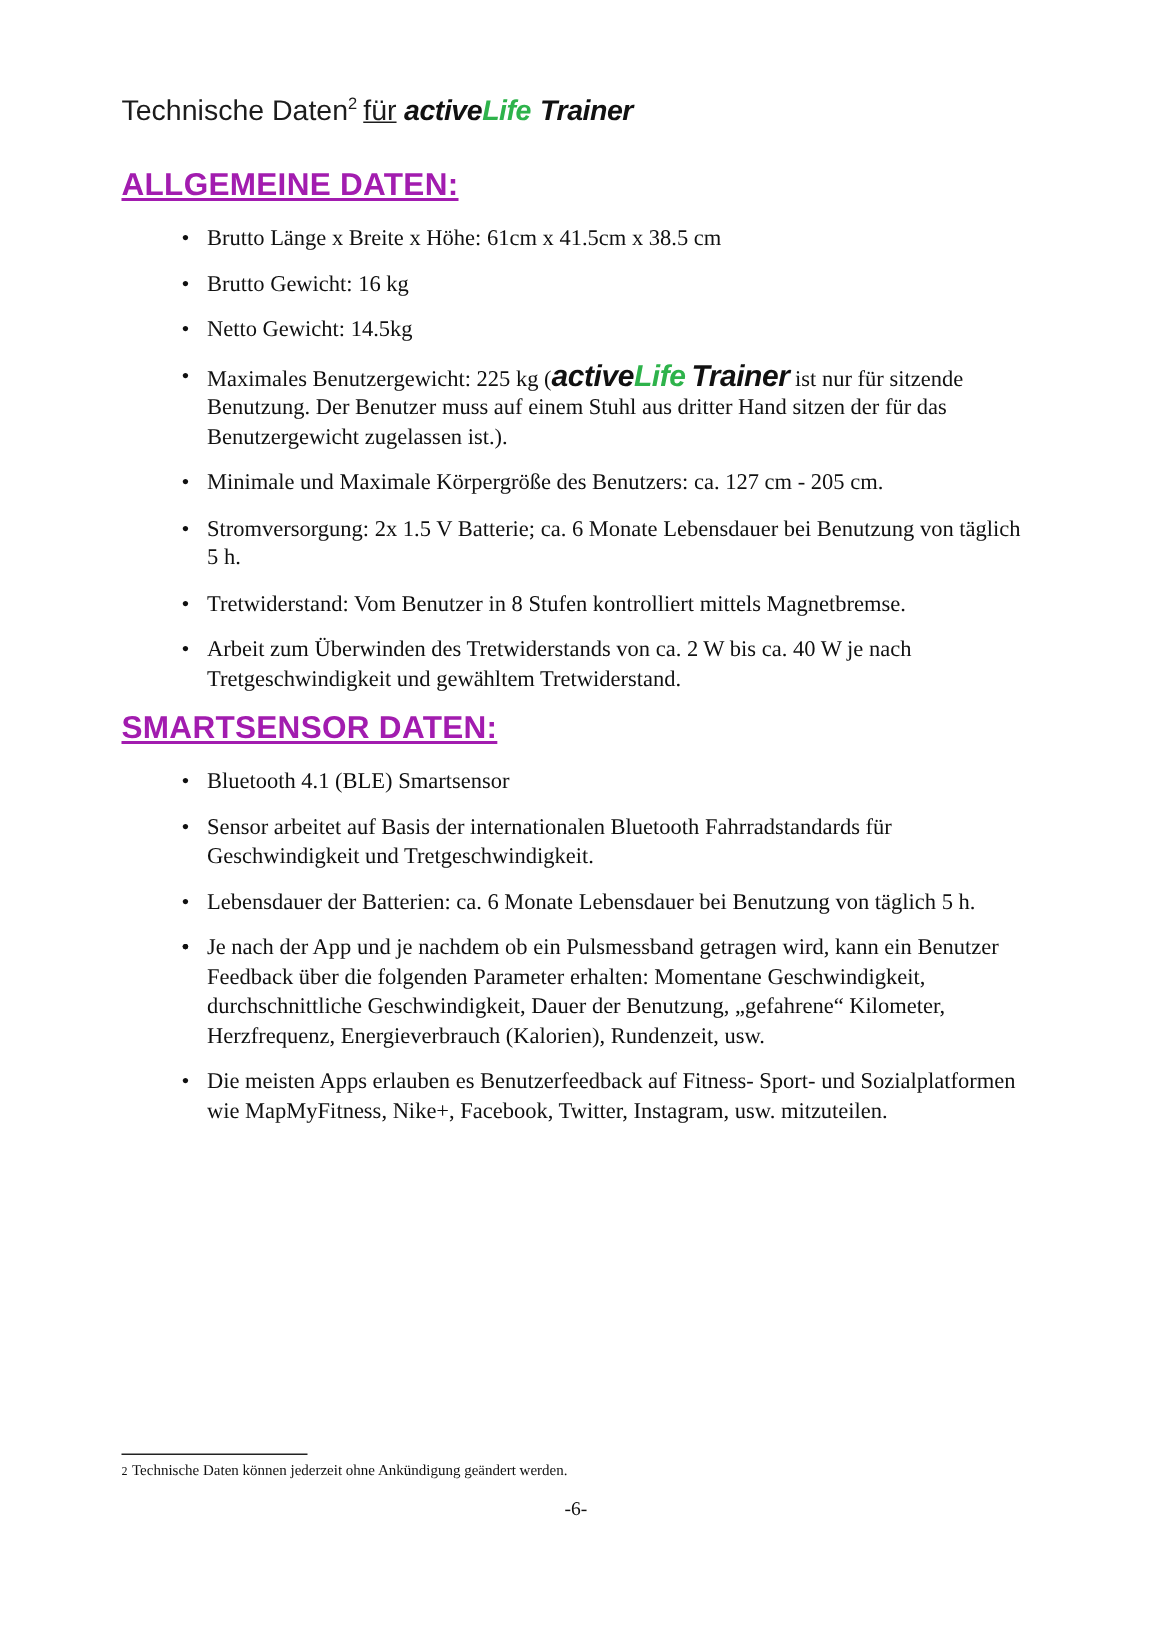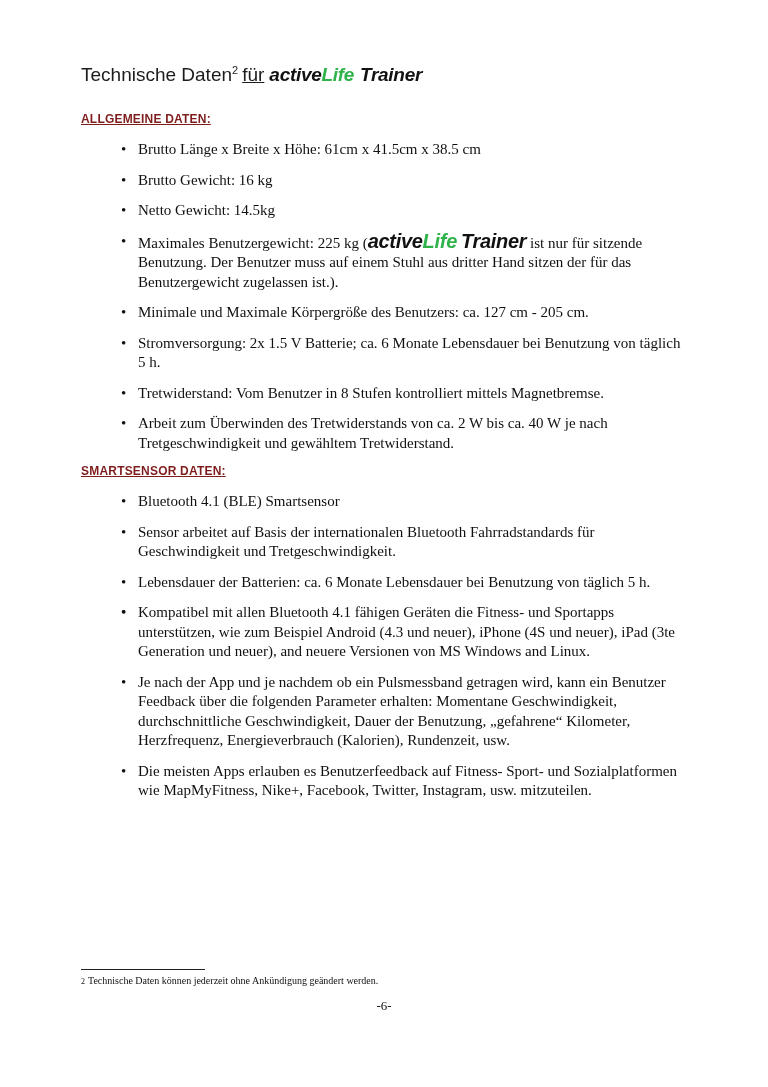--- a/index.html
+++ b/index.html
@@ -53,25 +53,25 @@
   }
   
   .content {
     position: absolute;
     top: 112px;
     left: 81px;
     right: 78px;
   }
   .section-heading {
     font-family: "Liberation Sans", sans-serif;
-    font-size: 12px;
+    font-size: 21px;
     font-weight: bold;
     text-decoration: underline;
     letter-spacing: 0.2px;
-    color: #7f1d1d;
+    color: #a21caf;
     margin: 0 0 14px 0;
   }
   .section-2 {
   }
   ul.bullets {
     list-style: none;
     margin: 0;
     padding: 0;
     font-family: "Liberation Serif", serif;
     font-size: 15px;
@@ -150,21 +150,21 @@
       </ul>
     </div>
 
     <div class="section section-2">
       <h2 class="section-heading">SMARTSENSOR DATEN:</h2>
       <ul class="bullets">
         <li><span class="marker">•</span><span>Bluetooth 4.1 (BLE) Smartsensor</span></li>
         <li><span class="marker">•</span><span>Sensor arbeitet auf Basis der internationalen Bluetooth Fahrradstandards für Geschwindigkeit und Tretgeschwindigkeit.</span></li>
         <li><span class="marker">•</span><span>Lebensdauer der Batterien: ca. 6 Monate Lebensdauer bei Benutzung von täglich 5 h.</span></li>
         <li><span class="marker">•</span></li>
-        <li><span class="marker">•</span><span>Kompatibel mit allen Bluetooth 4.1 fähigen Geräten die Fitness- und Sportapps unterstützen, wie zum Beispiel Android (4.3 und neuer), iPhone (4S und neuer), iPad (3te Generation und neuer), and neuere Versionen von MS Windows and Linux.</span></li>
+        <li><span class="marker">•</span></li>
         <li><span class="marker">•</span><span>Je nach der App und je nachdem ob ein Pulsmessband getragen wird, kann ein Benutzer Feedback über die folgenden Parameter erhalten: Momentane Geschwindigkeit, durchschnittliche Geschwindigkeit, Dauer der Benutzung, „gefahrene“ Kilometer, Herzfrequenz, Energieverbrauch (Kalorien), Rundenzeit, usw.</span></li>
         <li><span class="marker">•</span><span>Die meisten Apps erlauben es Benutzerfeedback auf Fitness- Sport- und Sozialplatformen wie MapMyFitness, Nike+, Facebook, Twitter, Instagram, usw. mitzuteilen.</span></li>
       </ul>
     </div>
 
   </div>
 
   <div class="footnote-rule"></div>
   <div class="footnote">
     <span class="fn-marker">2</span><span>Technische Daten können jederzeit ohne Ankündigung geändert werden.</span>

